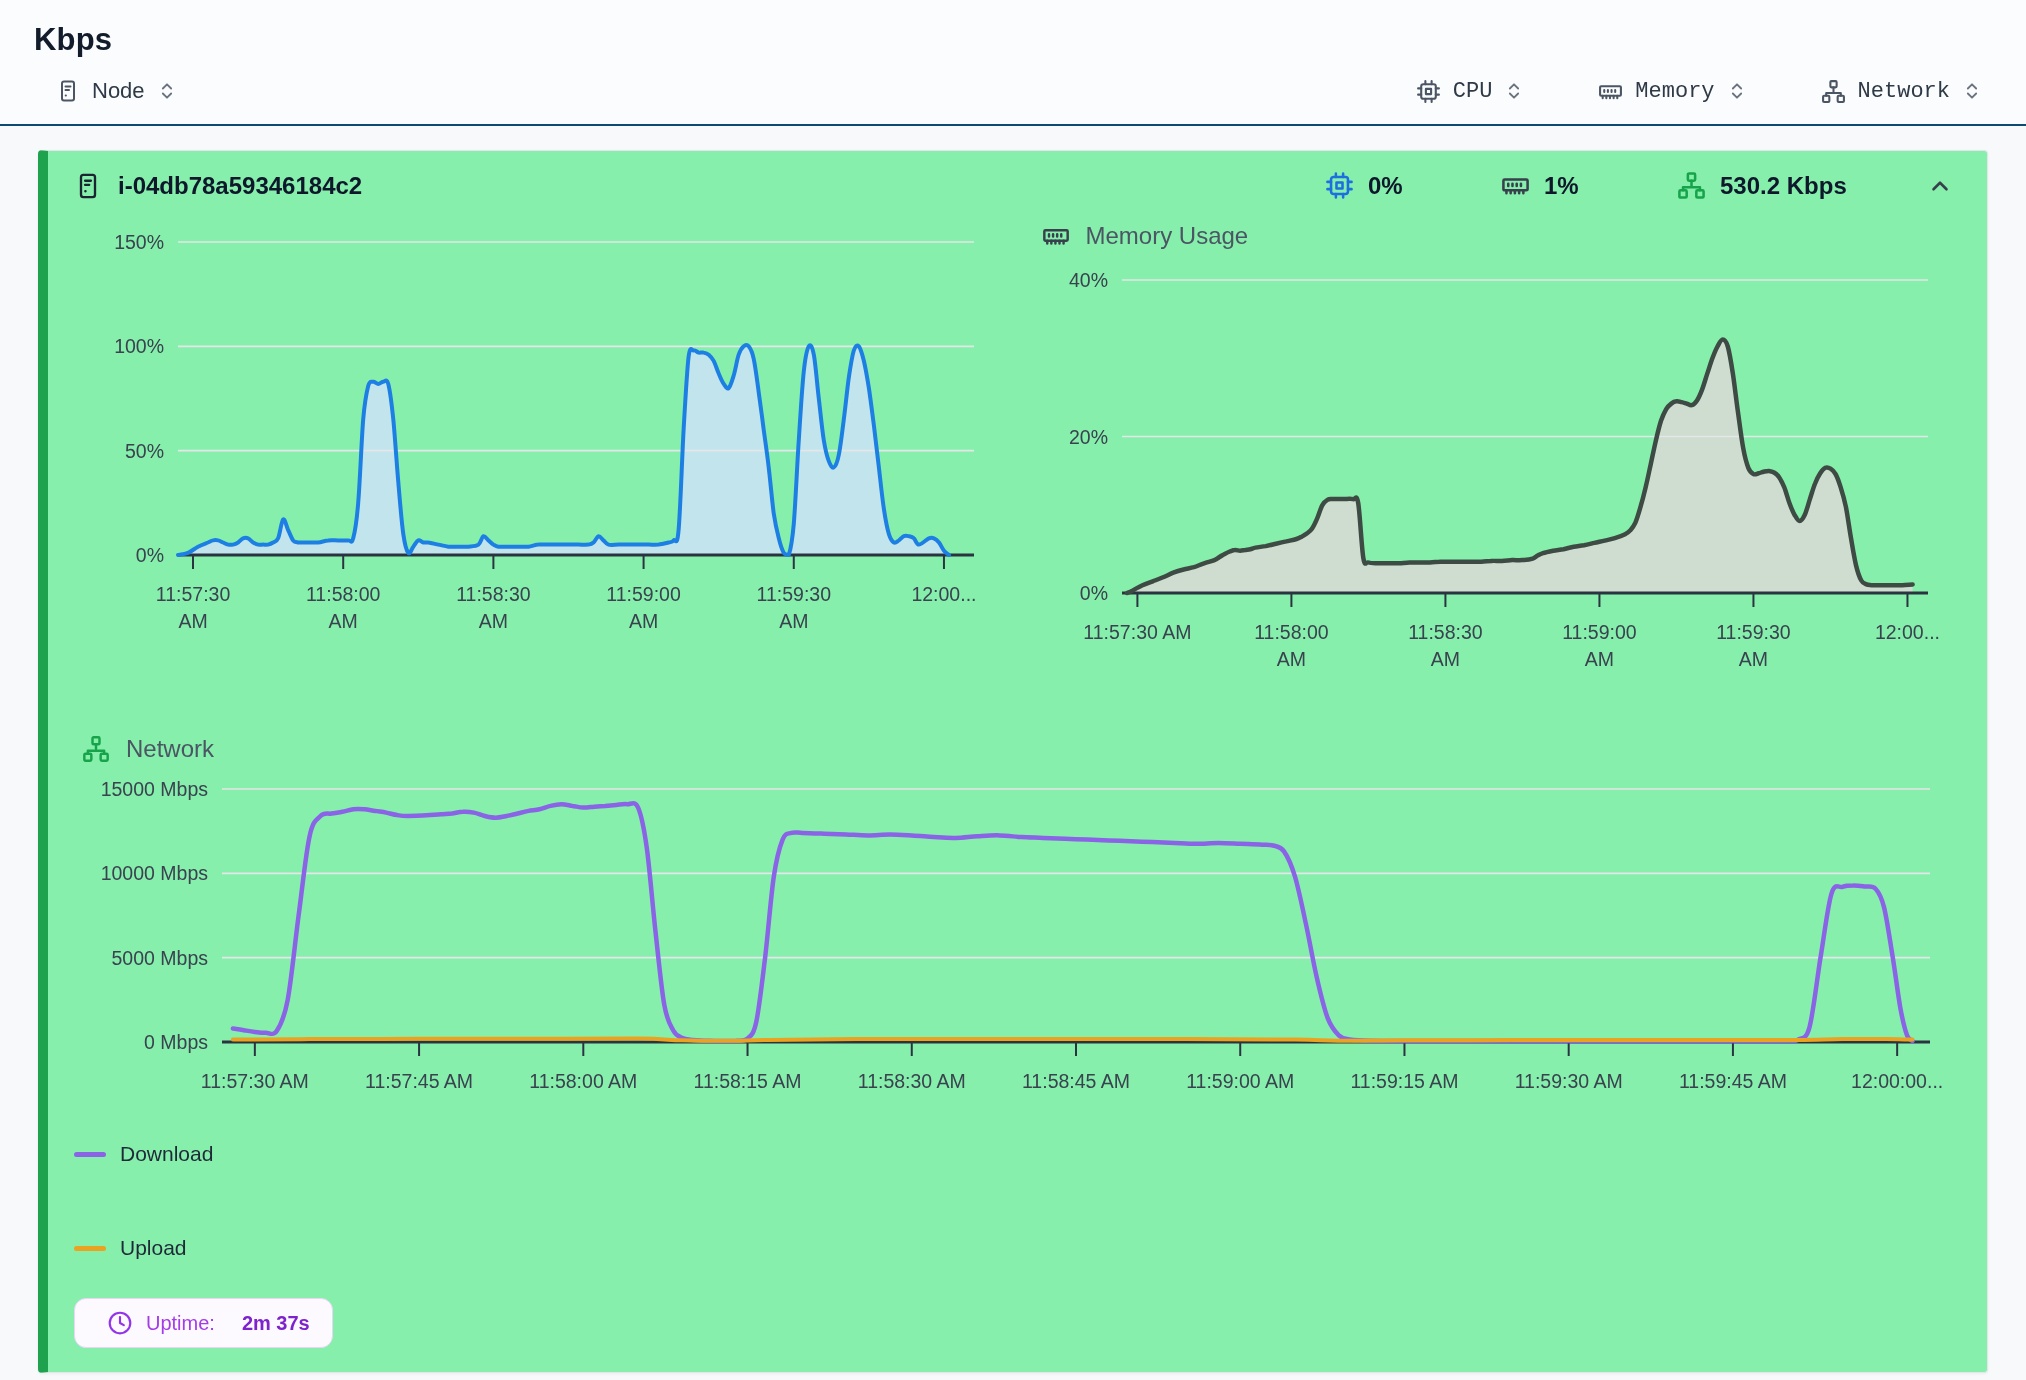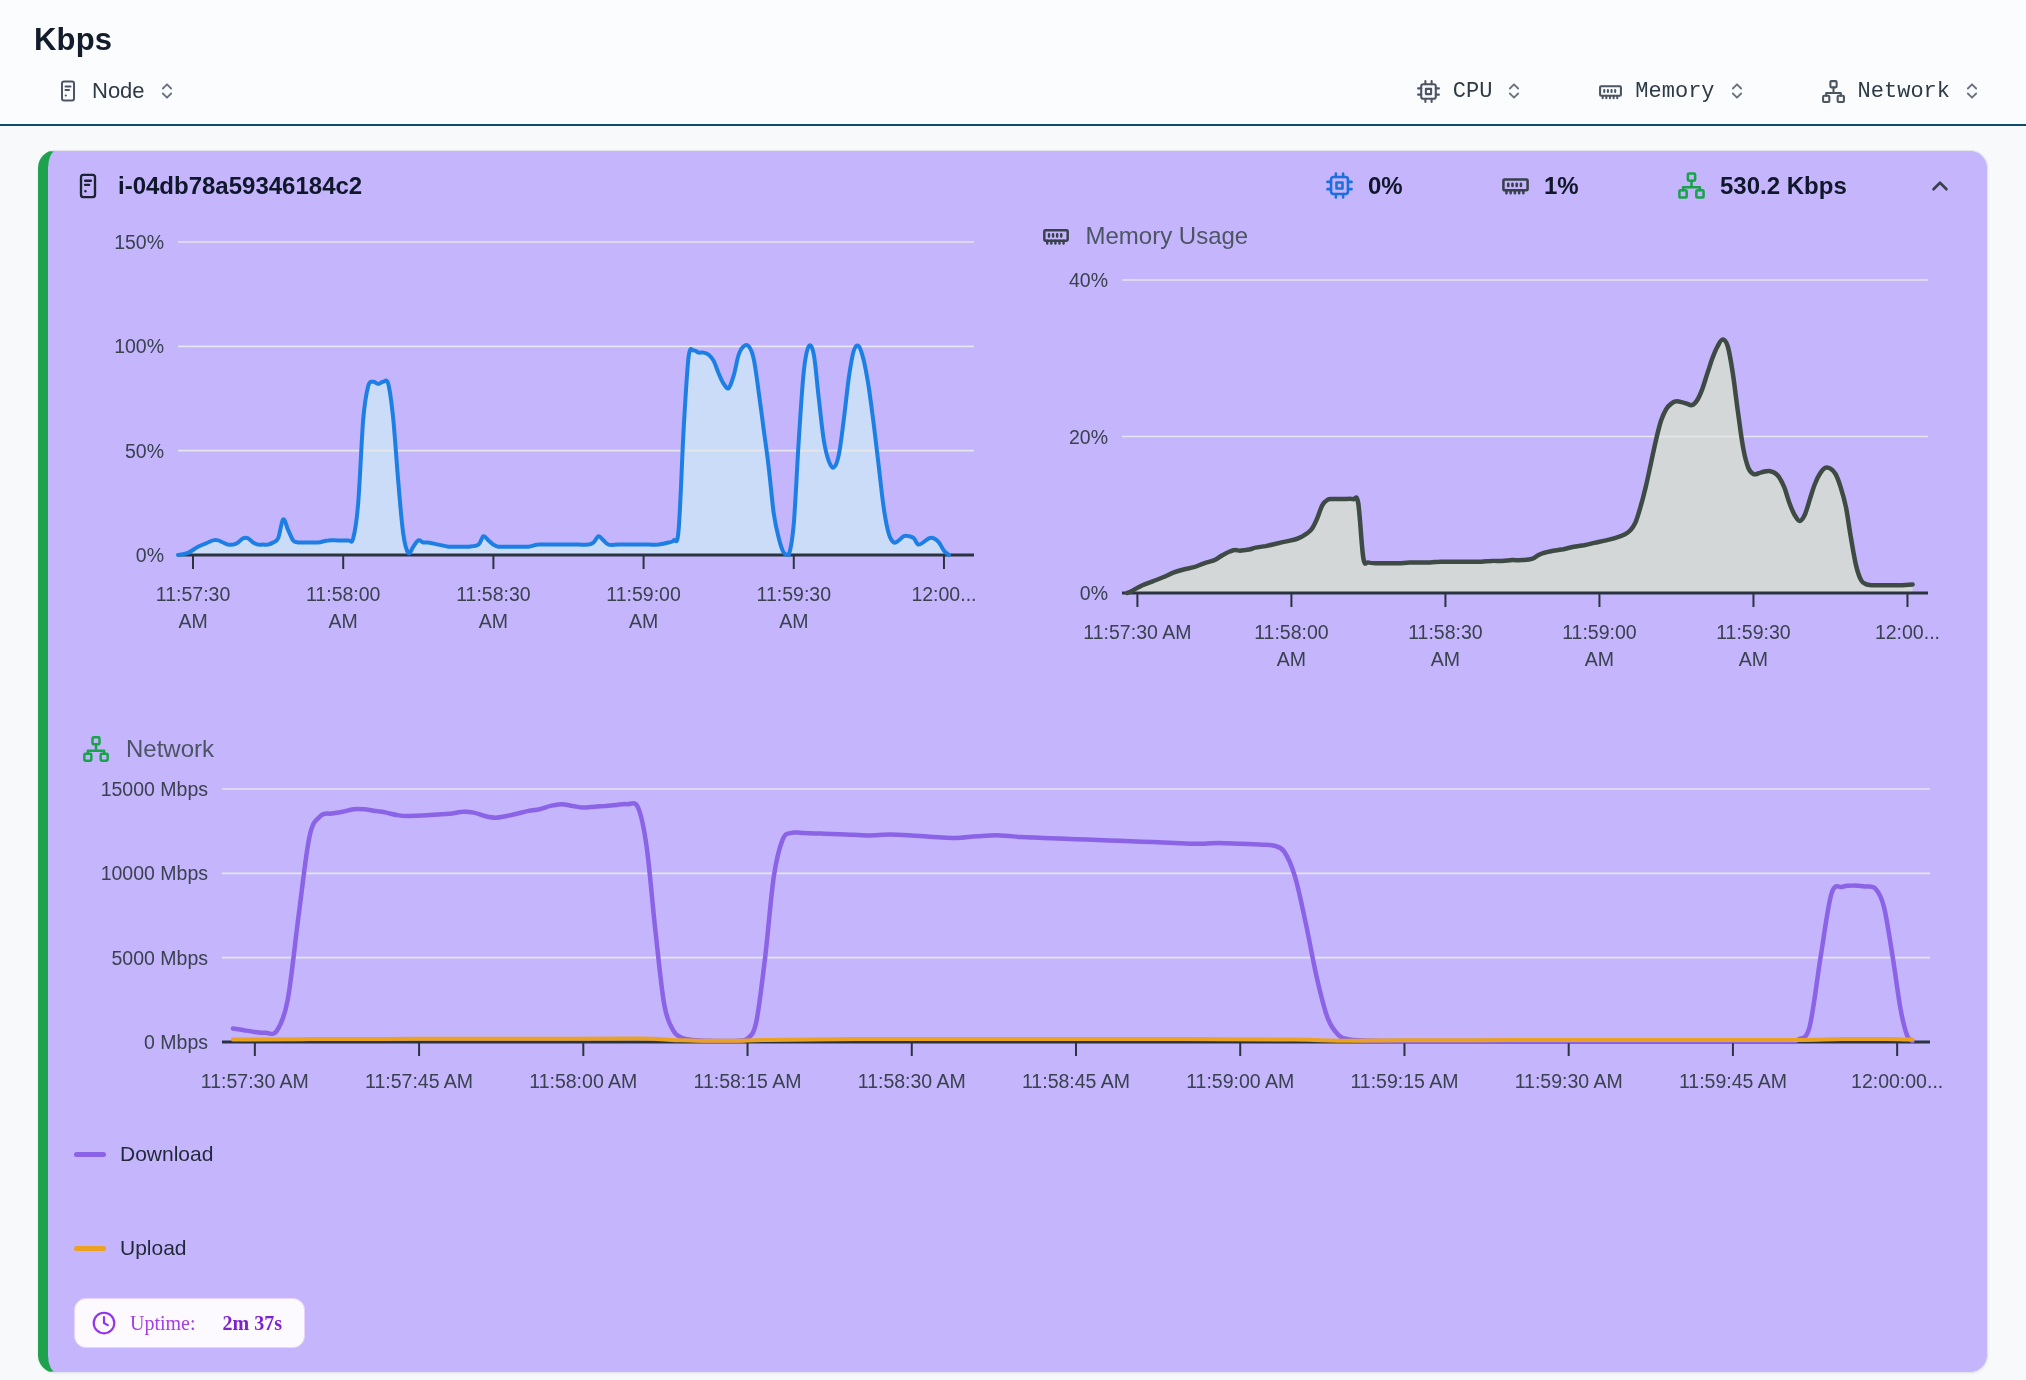--- a/index.html
+++ b/index.html
@@ -24,24 +24,24 @@
   .ic-gray  { color:#4b5563; }
   .ic-dim   { color:#6b7280; }
   .ic-blue  { color:#1d6fe0; }
   .ic-green { color:#17a34a; }
   .ic-dark  { color:#37404b; }
   .ic-navy  { color:#1b2430; }
   .ic-purple{ color:#9333ea; }
 
   .main { padding:24px 38px 0 38px; background:#f8f9fa; height:100%; }
   .node-card {
-    background:#c4b5fd;
+    background:#86efac;
     border:1px solid #e3e6ea;
     border-left:10px solid #1ea24e;
-    border-radius:18px;
+    border-radius:4px;
     box-shadow:0 1px 3px rgba(16,24,40,.06);
     padding:20px 34px 24px 26px;
   }
   .card-header { display:flex; align-items:center; }
   .node-id { font-size:24px; font-weight:bold; color:#0f172a; margin-left:16px; }
   .stats { margin-left:auto; display:flex; align-items:center; gap:26px; }
   .stat { display:flex; align-items:center; gap:14px; min-width:150px; }
   .stat .val { font-size:24px; font-weight:bold; color:#0f172a; }
   .stat.net { min-width:210px; }
   .collapse-btn { background:none; border:none; cursor:pointer; margin-left:14px; display:flex; }
@@ -56,21 +56,21 @@
   .network-section { margin-top:30px; }
   .legend { display:flex; justify-content:center; gap:70px; margin-top:24px;flex-direction:column; }
   .legend-item { display:flex; align-items:center; gap:14px; }
   .legend-swatch { width:32px; height:5px; border-radius:3px; }
   .legend-label { font-size:21px; color:#1f2937; }
 
   .uptime-badge {
     margin-top:38px;
     display:inline-flex; align-items:center; gap:13px;
     border:1.5px solid #ebd4f9; background:#fdfaff;
-    border-radius:12px; padding:11px 22px 11px 16px;font-family:Liberation Serif, serif;
+    border-radius:12px; padding:11px 22px 11px 32px;
   }
   .uptime-label { font-size:20px; color:#a43ce8; }
   .uptime-value { font-size:20px; font-weight:bold; color:#7e22ce; margin-left:14px; }
 </style>
 </head>
 <body>
 
 <header class="page-header">
   <div class="page-title">Kbps</div>
 </header>

